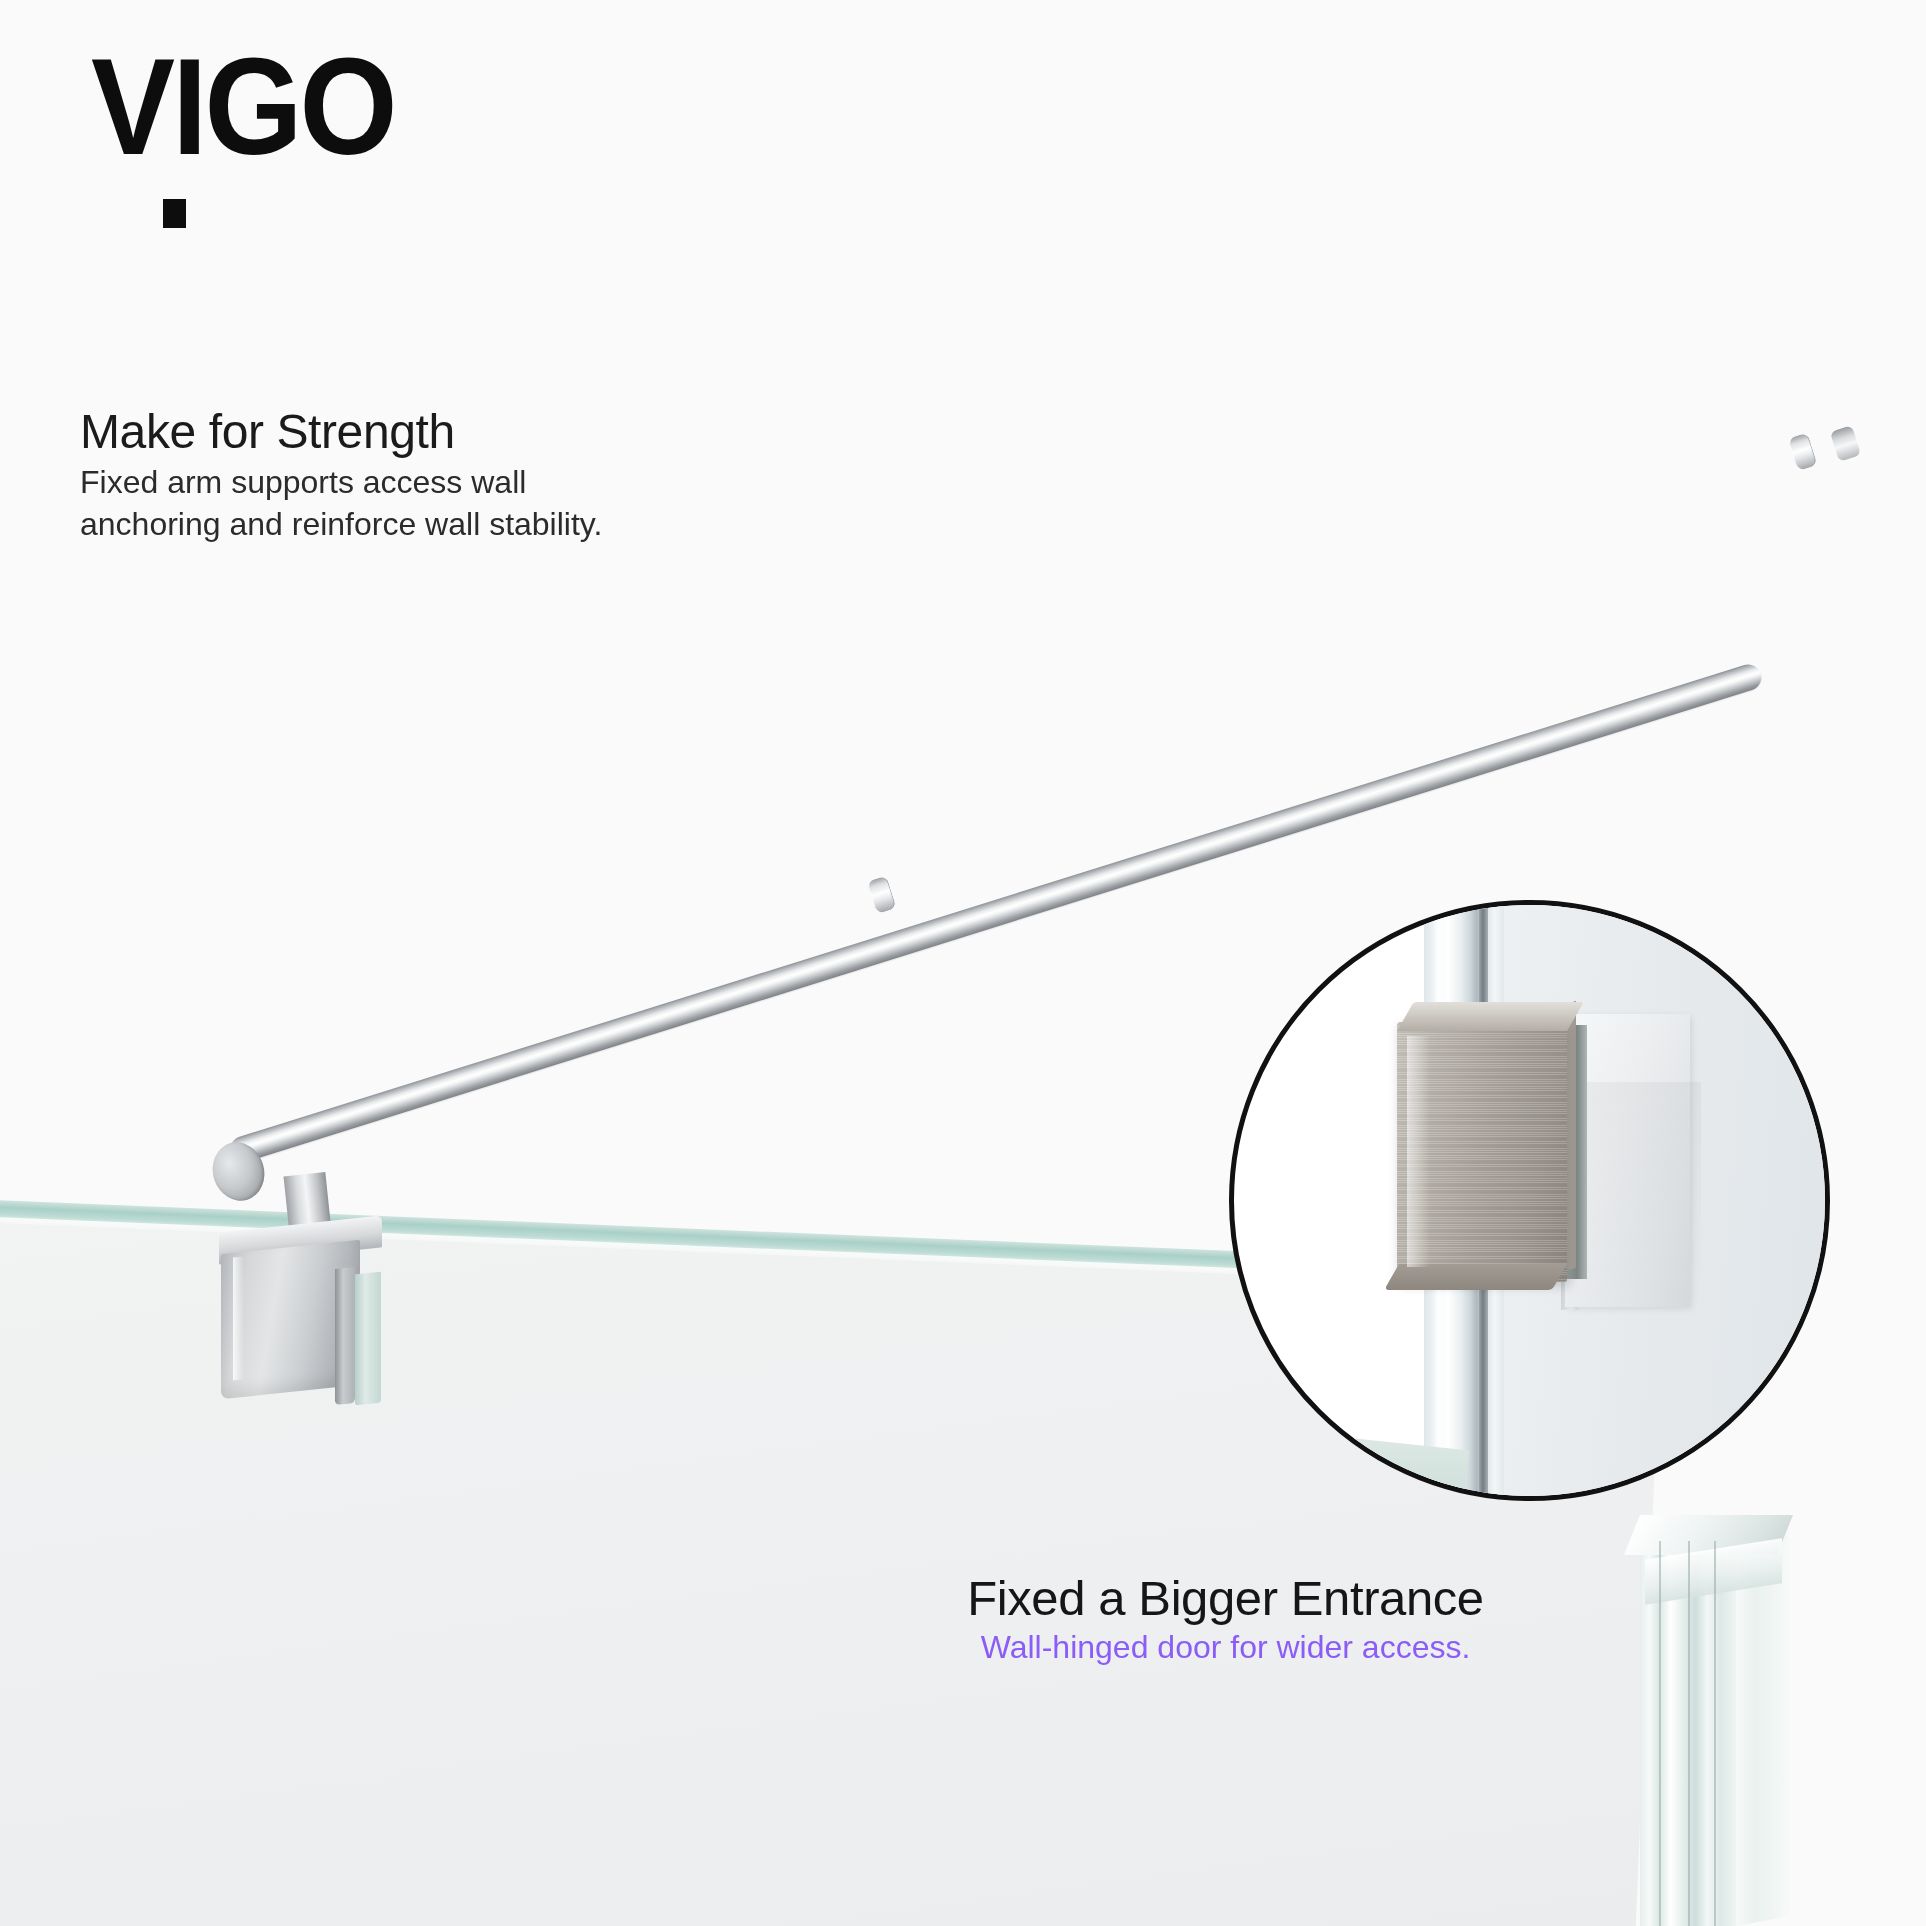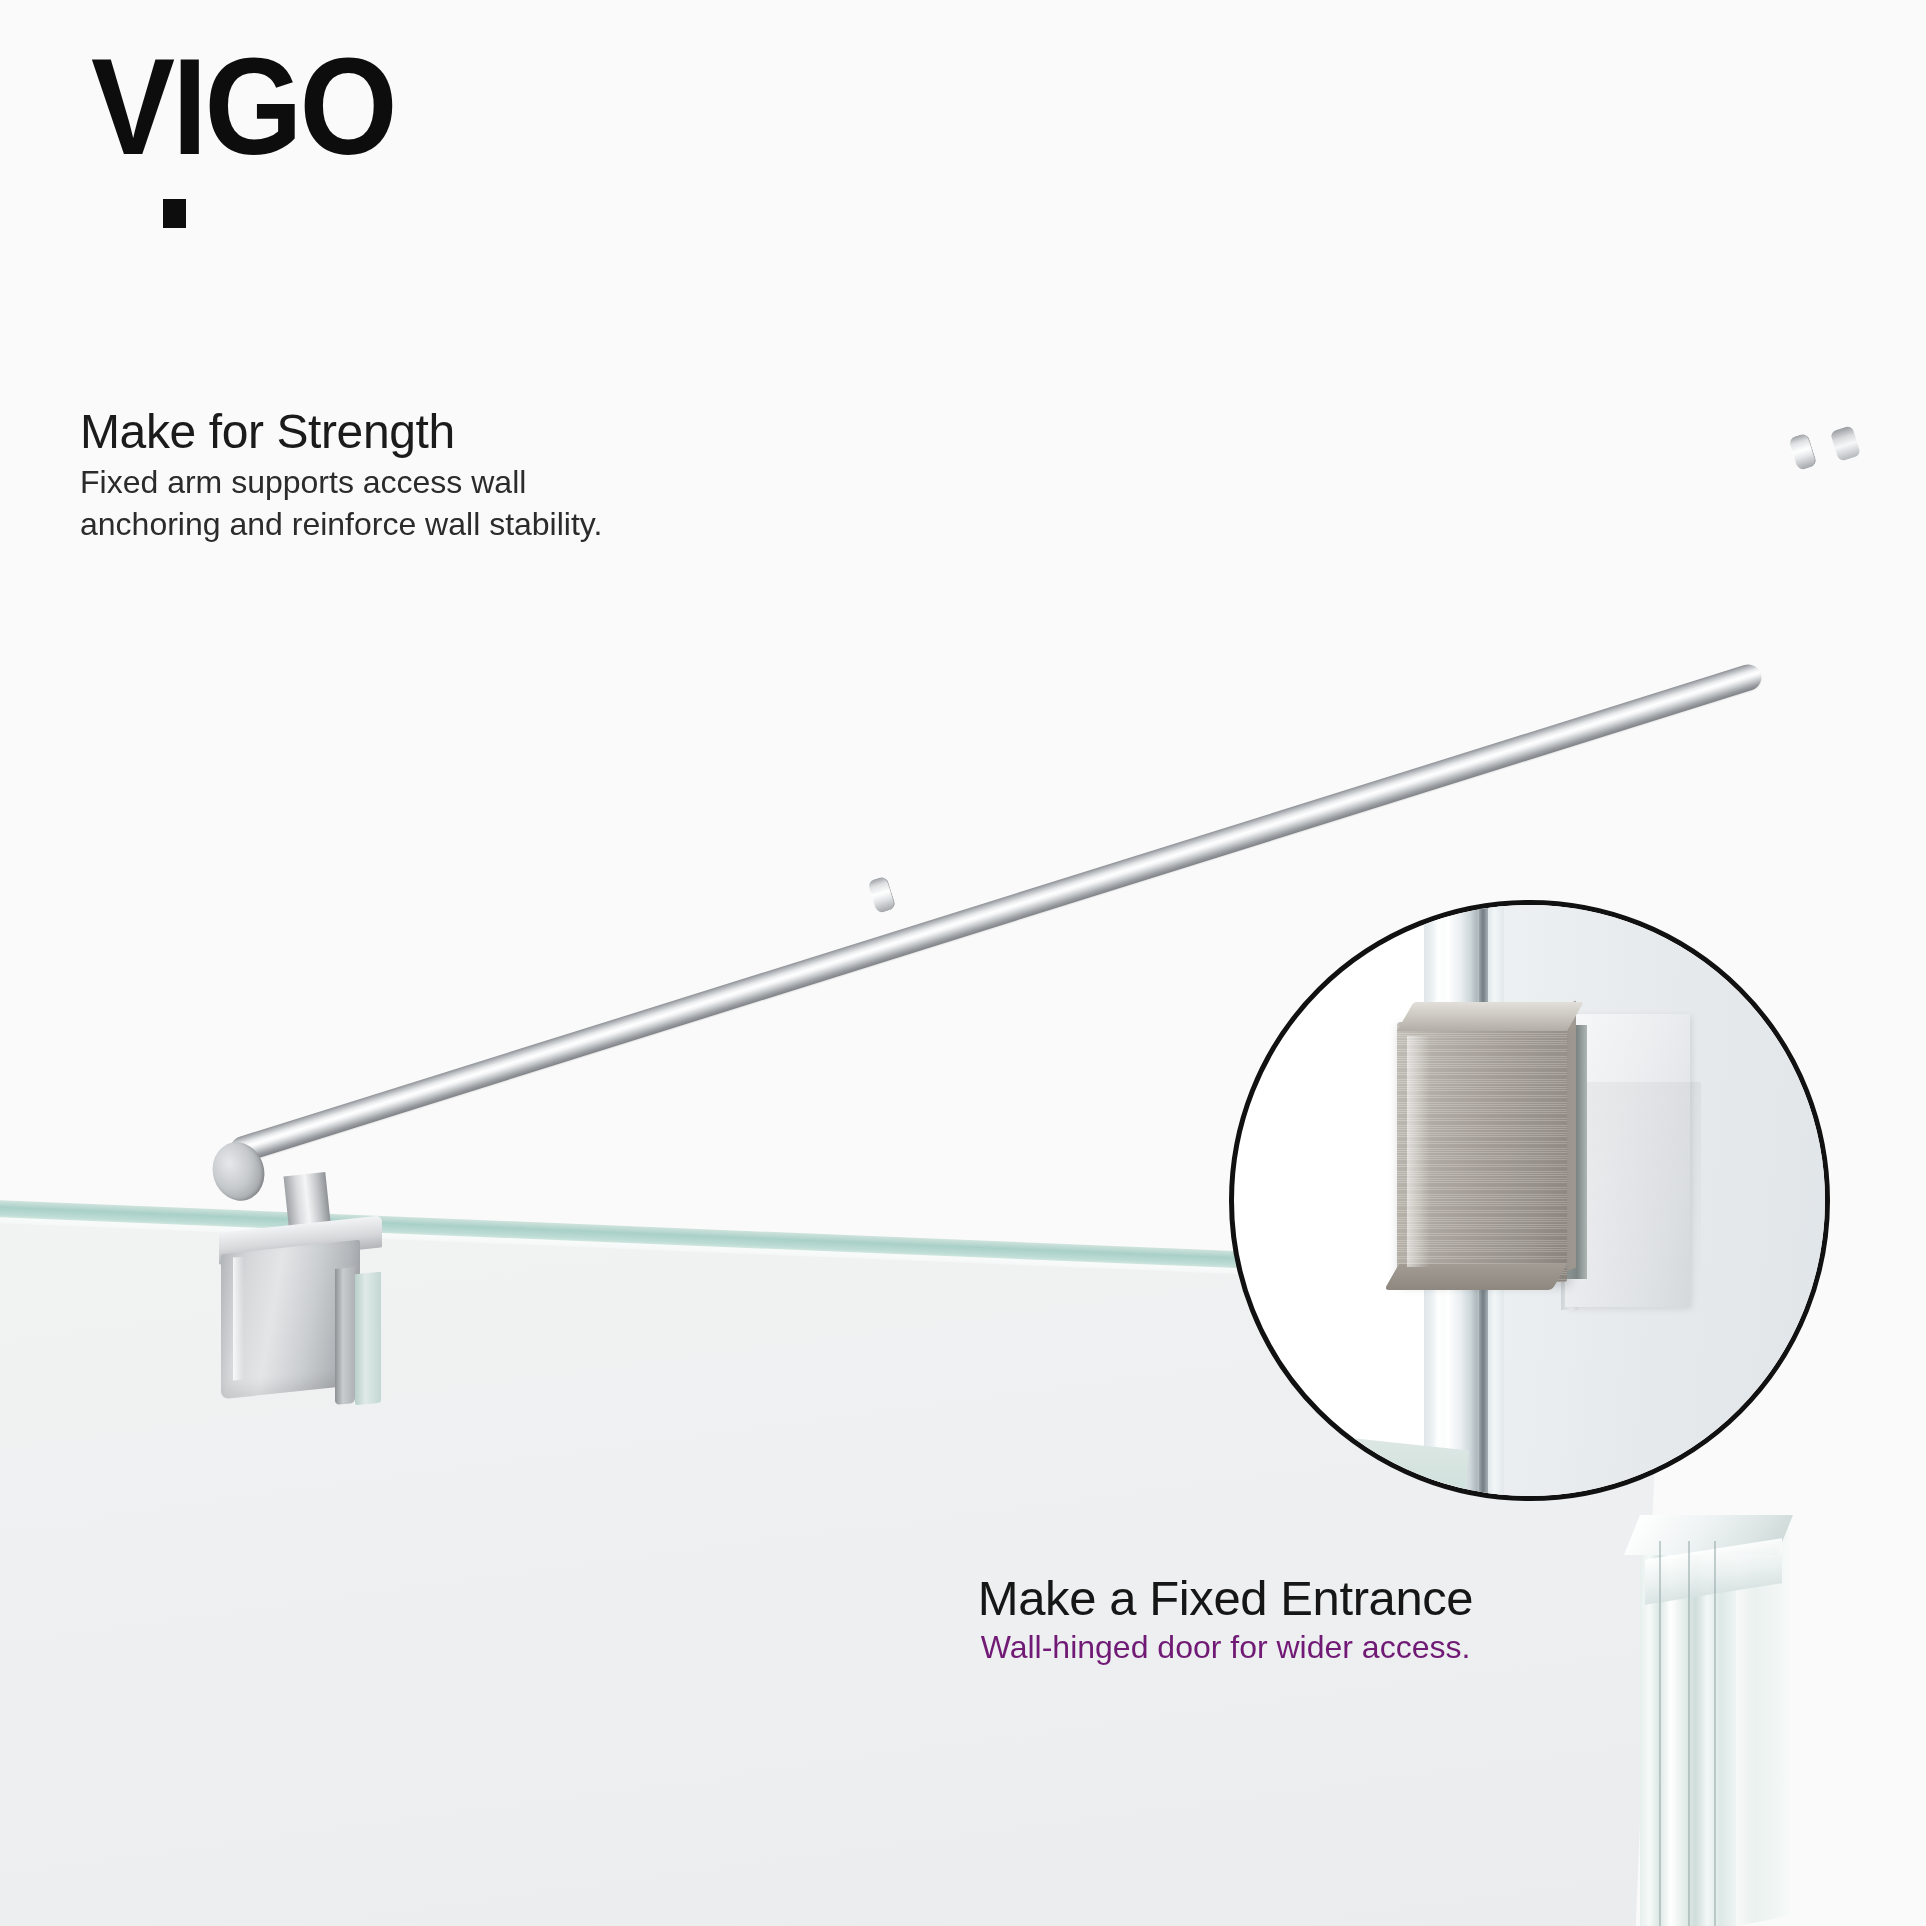--- a/index.html
+++ b/index.html
@@ -288,21 +288,21 @@
   }
 
   .caption{
     position:absolute;left:840px;top:1573px;width:771px;text-align:center;
   }
   .caption h2{
     margin:0 0 3.1px 0;
     font-size:49px;font-weight:400;color:#161616;letter-spacing:-0.4px;line-height:1.05;
   }
   .caption p{
-    margin:0;font-size:32px;font-weight:400;color:#701a75;line-height:1.2;
+    margin:0;font-size:32px;font-weight:400;color:#8b5cf6;line-height:1.2;
   }
 </style>
 </head>
 <body>
 
 <div id="stage">
 
   <div class="bg-top"></div>
 
   <div class="glass-panel"></div>
@@ -362,18 +362,18 @@
 
   <div class="feat feat-1">
     <h2>Make for Strength</h2>
     <p>Fixed arm supports access wall anchoring and reinforce wall stability.</p>
   </div>
 
   <div class="feat feat-2">
   </div>
 
   <div class="caption">
-    <h2>Make a Fixed Entrance</h2>
+    <h2>Fixed a Bigger Entrance</h2>
     <p>Wall-hinged door for wider access.</p>
   </div>
 
 </div>
 
 
 </body></html>

